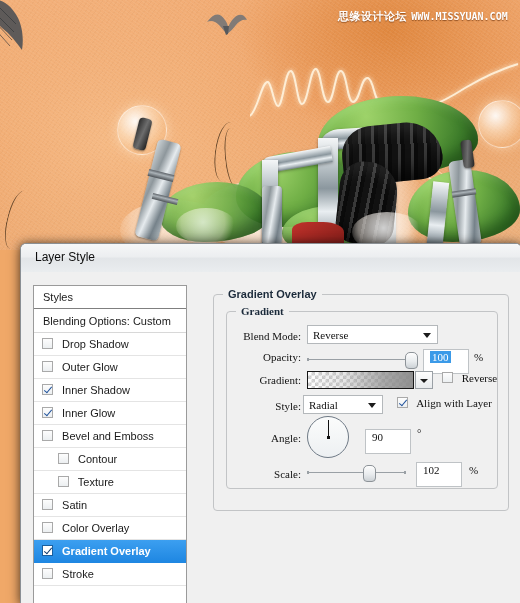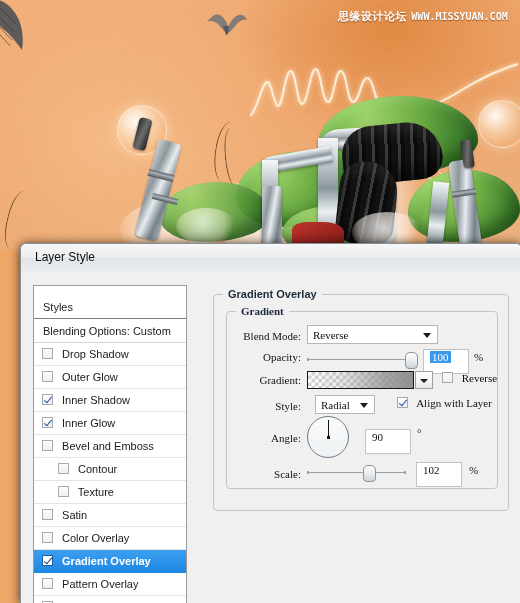--- a/index.html
+++ b/index.html
@@ -175,21 +175,20 @@
     line-height: 22px;
     padding-left: 8px;
     border-bottom: 1px solid #e4e4e4;
     white-space: nowrap;
     font-size: 11px;
     color: #1a1a1a;
   }
   .style-row.header {
     border-bottom: 1px solid #7f7f7f;
     padding-left: 9px;
-    margin-top: 10px;
   }
   .style-row.header2 {
     border-bottom: 1px solid #d8d8d8;
     border-top: 1px solid #ffffff;
     padding-left: 9px;
   }
   .style-row.selected {
     background: linear-gradient(180deg, #3c9ff0 0%, #1f87e2 100%);
     color: #ffffff;
     font-weight: bold;
@@ -548,24 +547,20 @@
         <div class="style-row">
           <span class="cb"></span>
           <span>Color Overlay</span>
         </div>
 
         <div class="style-row selected">
           <span class="cb checked"></span>
           <span>Gradient Overlay</span>
         </div>
 
-        <div class="style-row">
-          <span class="cb"></span>
-          <span>Pattern Overlay</span>
-        </div>
 
         <div class="style-row">
           <span class="cb"></span>
           <span>Stroke</span>
         </div>
       </div>
 
       <div class="settings">
 
         <div class="groupbox group-outer">
@@ -592,21 +587,21 @@
             <div class="gradient-preview" style="left:80px;top:59px;width:107px;"></div>
             <div class="gradient-dropbtn" style="left:188px;top:59px;">
               <span class="caret"></span>
             </div>
             <div class="cbrow" style="left:215px;top:60px;">
               <span class="cb"></span>
               <span>Reverse</span>
             </div>
 
             <div class="flabel" style="left:-2px;top:88px;width:76px;">Style:</div>
-            <div class="select" style="left:88px;top:83px;width:60px;padding-left:7px;">
+            <div class="select" style="left:76px;top:83px;width:80px;padding-left:7px;">
               <span class="sel-text">Radial</span>
               <span class="caret"></span>
             </div>
             <div class="cbrow" style="left:170px;top:85px;">
               <span class="cb checked"></span>
               <span>Align with Layer</span>
             </div>
 
             <div class="flabel" style="left:-2px;top:120px;width:76px;">Angle:</div>
             <div class="angle-dial" style="left:80px;top:104px;">

